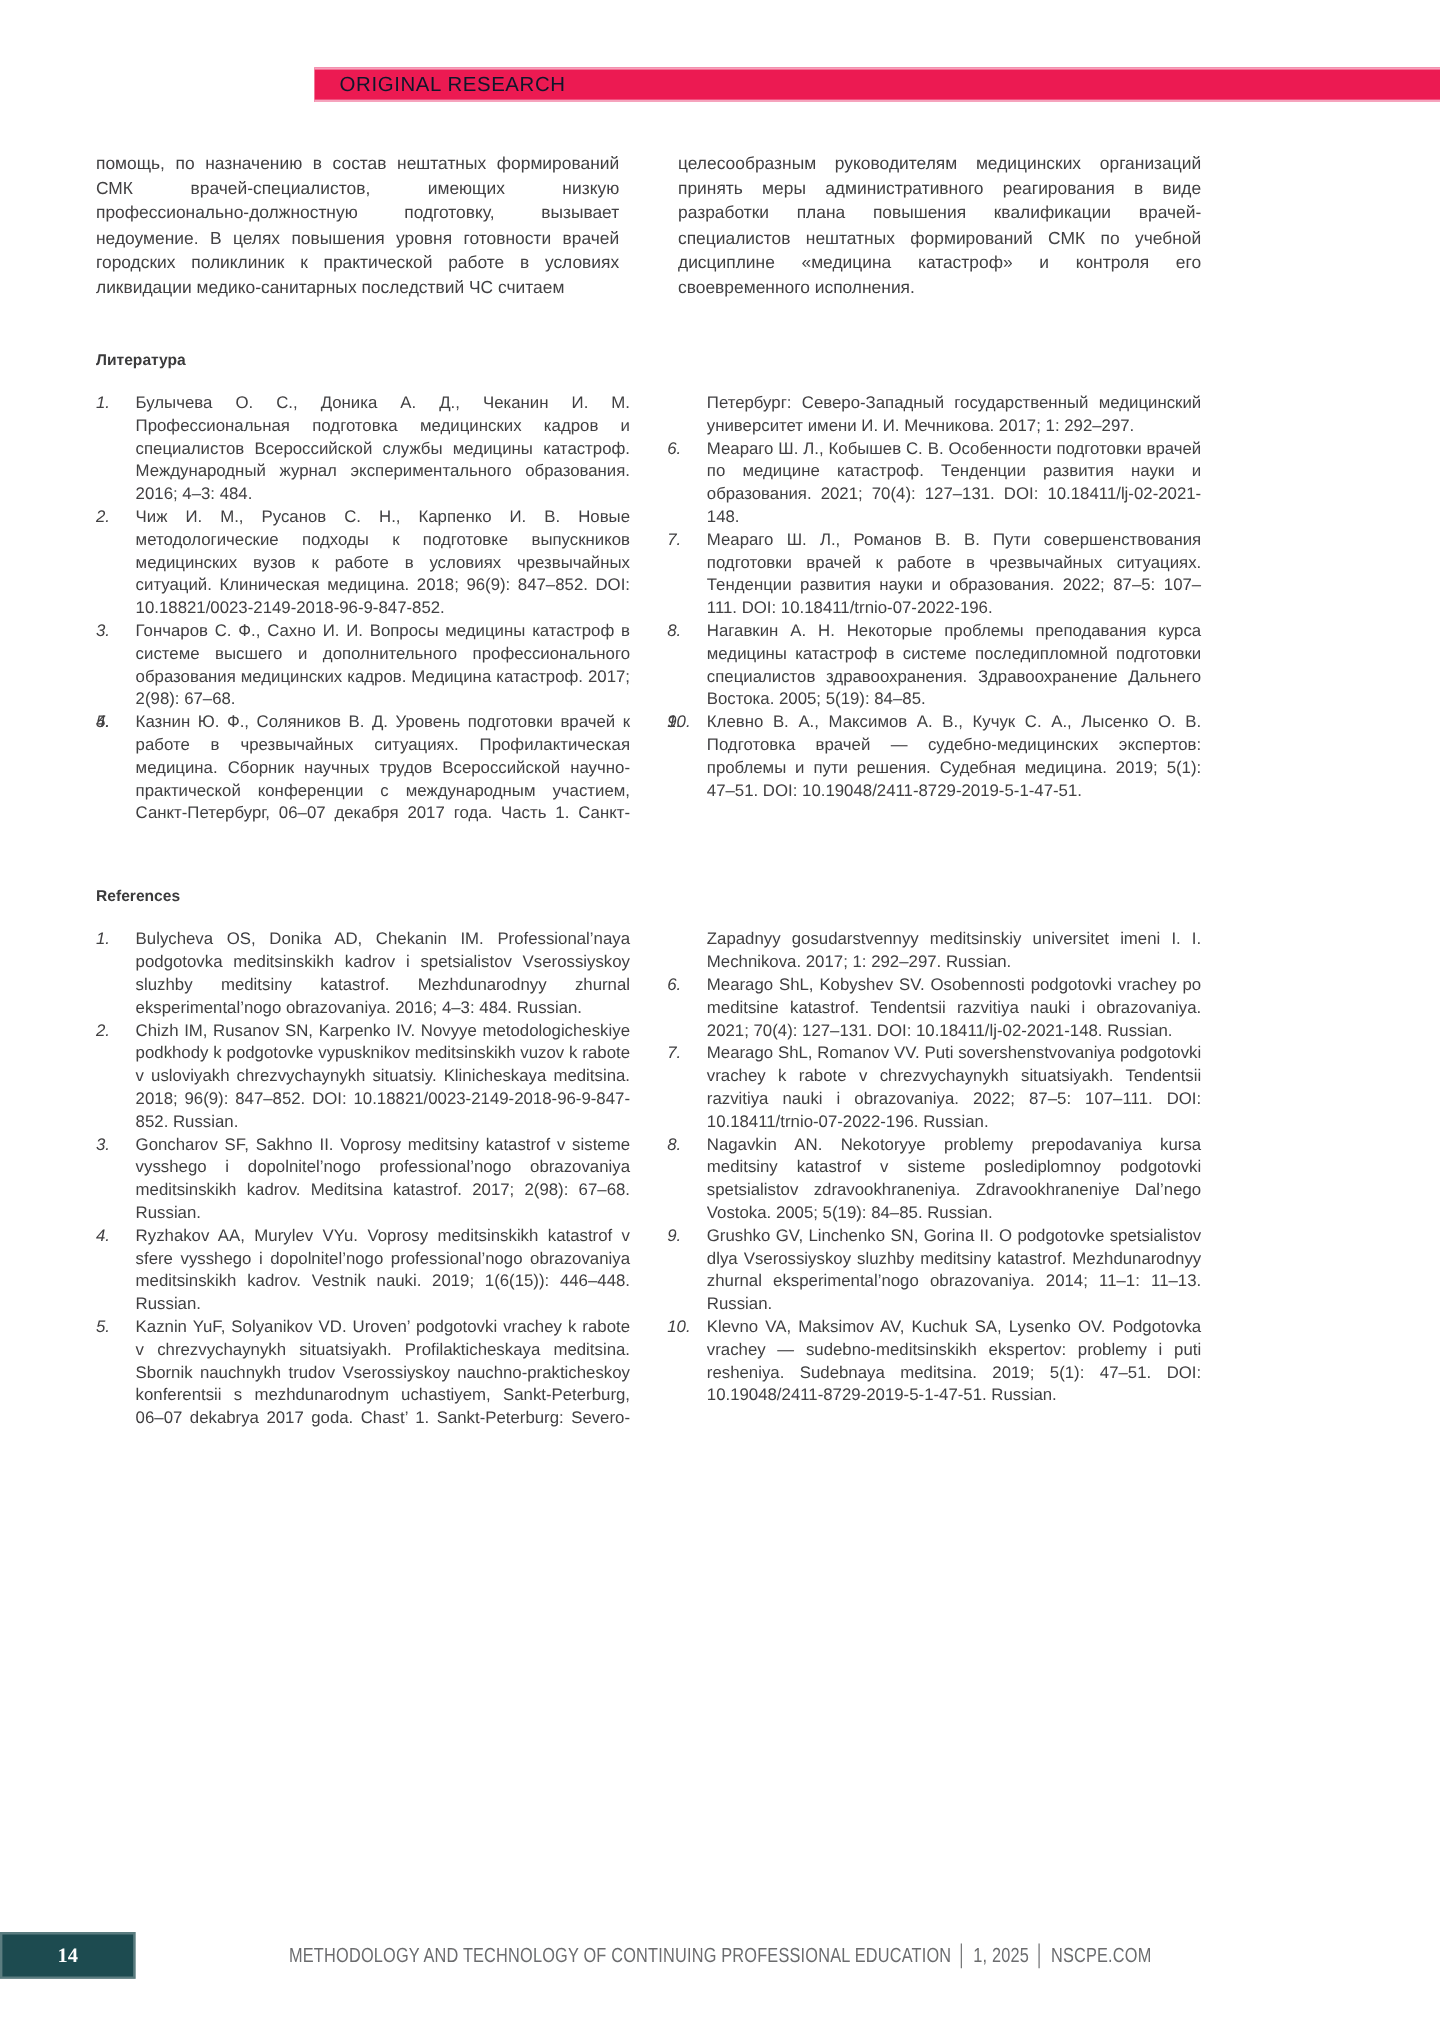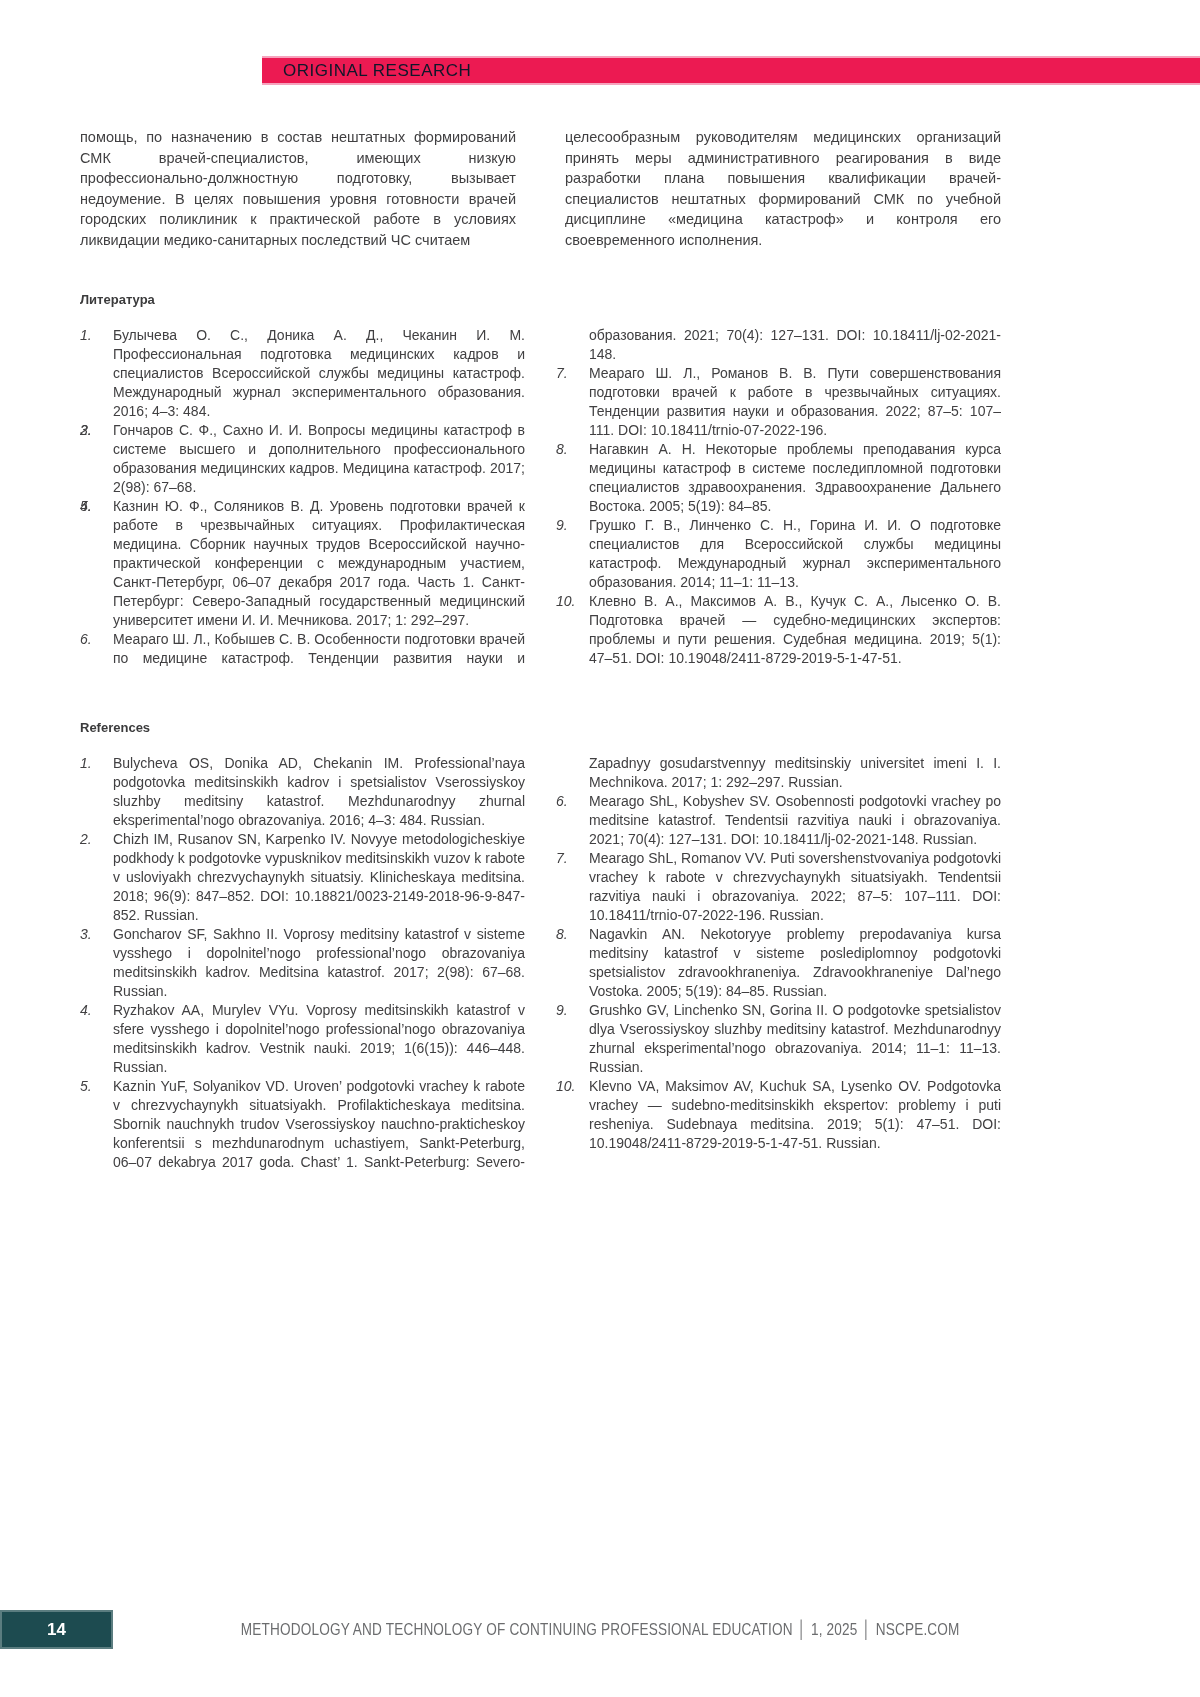--- a/index.html
+++ b/index.html
@@ -67,21 +67,21 @@
   }
 
   
   .page-num-box {
     position: absolute;
     left: 0; top: 1610px;
     width: 113px; height: 39px;
     background: #1D4B50;
     box-shadow: inset 0 0 0 2px rgba(255,255,255,0.28);
     display: flex; align-items: center; justify-content: center;
-    color: #ffffff; font-weight: bold; font-size: 17px;
+    color: #ffffff; font-weight: bold; font-size: 17px; font-family: Liberation Serif, serif;
   }
   .footer-line {
     position: absolute;
     top: 1620px; left: 0; width: 1200px;
     text-align: center;
     color: #6b6c6e;
     font-size: 17px;
     white-space: nowrap;
   }
   .footer-inner {
@@ -102,28 +102,28 @@
 <div class="content">
 
   <div class="intro">
     <div class="intro-col">помощь, по назначению в состав нештатных формирований СМК врачей-специалистов, имеющих низкую профессионально-должностную подготовку, вызывает недоумение. В целях повышения уровня готовности врачей городских поликлиник к практической работе в условиях ликвидации медико-санитарных последствий ЧС считаем</div>
     <div class="intro-col">целесообразным руководителям медицинских организаций принять меры административного реагирования в виде разработки плана повышения квалификации врачей-специалистов нештатных формирований СМК по учебной дисциплине «медицина катастроф» и контроля его своевременного исполнения.</div>
   </div>
 
   <h2 class="section-heading heading-lit">Литература</h2>
   <div class="ref-list">
       <div class="ref-item"><span class="ref-num">1.</span><span>Булычева О. С., Доника А. Д., Чеканин И. М. Профессиональная подготовка медицинских кадров и специалистов Всероссийской службы медицины катастроф. Международный журнал экспериментального образования. 2016; 4–3: 484.</span></div>
-      <div class="ref-item"><span class="ref-num">2.</span></div>
+      <div class="ref-item"><span class="ref-num">2.</span><span>Чиж И. М., Русанов С. Н., Карпенко И. В. Новые методологические подходы к подготовке выпускников медицинских вузов к работе в условиях чрезвычайных ситуаций. Клиническая медицина. 2018; 96(9): 847–852. DOI: 10.18821/0023-2149-2018-96-9-847-852.</span></div>
       <div class="ref-item"><span class="ref-num">3.</span><span>Гончаров С. Ф., Сахно И. И. Вопросы медицины катастроф в системе высшего и дополнительного профессионального образования медицинских кадров. Медицина катастроф. 2017; 2(98): 67–68.</span></div>
       <div class="ref-item"><span class="ref-num">4.</span></div>
       <div class="ref-item"><span class="ref-num">5.</span><span>Казнин Ю. Ф., Соляников В. Д. Уровень подготовки врачей к работе в чрезвычайных ситуациях. Профилактическая медицина. Сборник научных трудов Всероссийской научно-практической конференции с международным участием, Санкт-Петербург, 06–07 декабря 2017 года. Часть 1. Санкт-Петербург: Северо-Западный государственный медицинский университет имени И. И. Мечникова. 2017; 1: 292–297.</span></div>
       <div class="ref-item"><span class="ref-num">6.</span><span>Меараго Ш. Л., Кобышев С. В. Особенности подготовки врачей по медицине катастроф. Тенденции развития науки и образования. 2021; 70(4): 127–131. DOI: 10.18411/lj-02-2021-148.</span></div>
       <div class="ref-item"><span class="ref-num">7.</span><span>Меараго Ш. Л., Романов В. В. Пути совершенствования подготовки врачей к работе в чрезвычайных ситуациях. Тенденции развития науки и образования. 2022; 87–5: 107–111. DOI: 10.18411/trnio-07-2022-196.</span></div>
       <div class="ref-item"><span class="ref-num">8.</span><span>Нагавкин А. Н. Некоторые проблемы преподавания курса медицины катастроф в системе последипломной подготовки специалистов здравоохранения. Здравоохранение Дальнего Востока. 2005; 5(19): 84–85.</span></div>
-      <div class="ref-item"><span class="ref-num">9.</span><span>Грушко Г. В., Линченко С. Н., Горина И. И. О подготовке специалистов для Всероссийской службы медицины катастроф. Международный журнал экспериментального образования. 2014; 11–1: 11–13.</span></div>
+      <div class="ref-item"><span class="ref-num">9.</span></div>
       <div class="ref-item"><span class="ref-num">10.</span><span>Клевно В. А., Максимов А. В., Кучук С. А., Лысенко О. В. Подготовка врачей — судебно-медицинских экспертов: проблемы и пути решения. Судебная медицина. 2019; 5(1): 47–51. DOI: 10.19048/2411-8729-2019-5-1-47-51.</span></div>
     </div>
 
   <h2 class="section-heading heading-refs">References</h2>
   <div class="ref-list">
       <div class="ref-item"><span class="ref-num">1.</span><span>Bulycheva OS, Donika AD, Chekanin IM. Professional’naya podgotovka meditsinskikh kadrov i spetsialistov Vserossiyskoy sluzhby meditsiny katastrof. Mezhdunarodnyy zhurnal eksperimental’nogo obrazovaniya. 2016; 4–3: 484. Russian.</span></div>
       <div class="ref-item"><span class="ref-num">2.</span><span>Chizh IM, Rusanov SN, Karpenko IV. Novyye metodologicheskiye podkhody k podgotovke vypusknikov meditsinskikh vuzov k rabote v usloviyakh chrezvychaynykh situatsiy. Klinicheskaya meditsina. 2018; 96(9): 847–852. DOI: 10.18821/0023-2149-2018-96-9-847-852. Russian.</span></div>
       <div class="ref-item"><span class="ref-num">3.</span><span>Goncharov SF, Sakhno II. Voprosy meditsiny katastrof v sisteme vysshego i dopolnitel’nogo professional’nogo obrazovaniya meditsinskikh kadrov. Meditsina katastrof. 2017; 2(98): 67–68. Russian.</span></div>
       <div class="ref-item"><span class="ref-num">4.</span><span>Ryzhakov AA, Murylev VYu. Voprosy meditsinskikh katastrof v sfere vysshego i dopolnitel’nogo professional’nogo obrazovaniya meditsinskikh kadrov. Vestnik nauki. 2019; 1(6(15)): 446–448. Russian.</span></div>
       <div class="ref-item"><span class="ref-num">5.</span><span>Kaznin YuF, Solyanikov VD. Uroven’ podgotovki vrachey k rabote v chrezvychaynykh situatsiyakh. Profilakticheskaya meditsina. Sbornik nauchnykh trudov Vserossiyskoy nauchno-prakticheskoy konferentsii s mezhdunarodnym uchastiyem, Sankt-Peterburg, 06–07 dekabrya 2017 goda. Chast’ 1. Sankt-Peterburg: Severo-Zapadnyy gosudarstvennyy meditsinskiy universitet imeni I. I. Mechnikova. 2017; 1: 292–297. Russian.</span></div>

